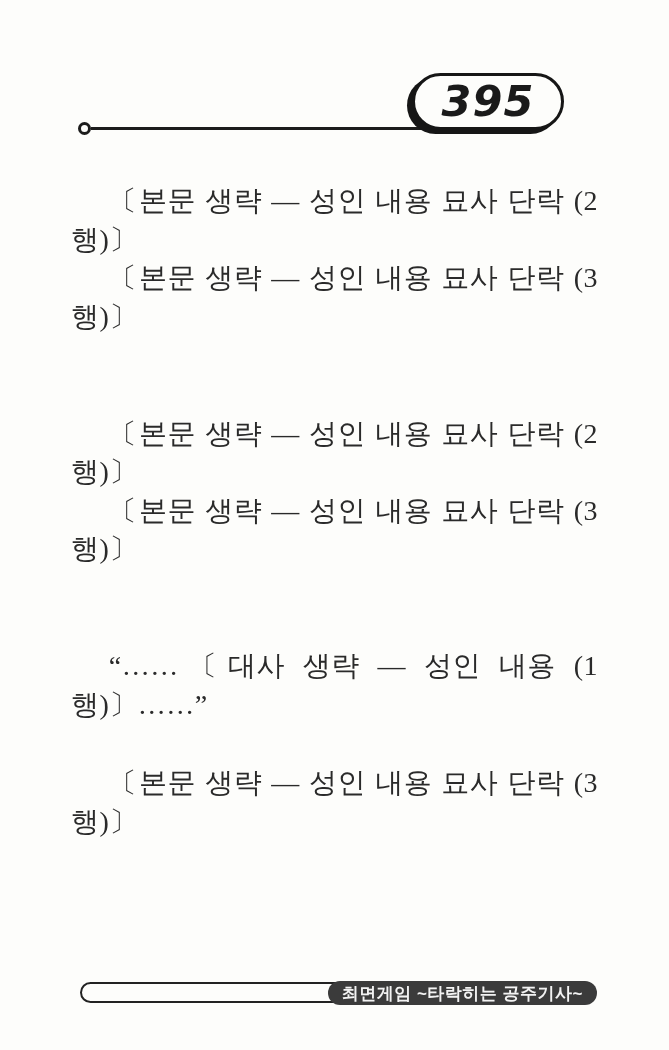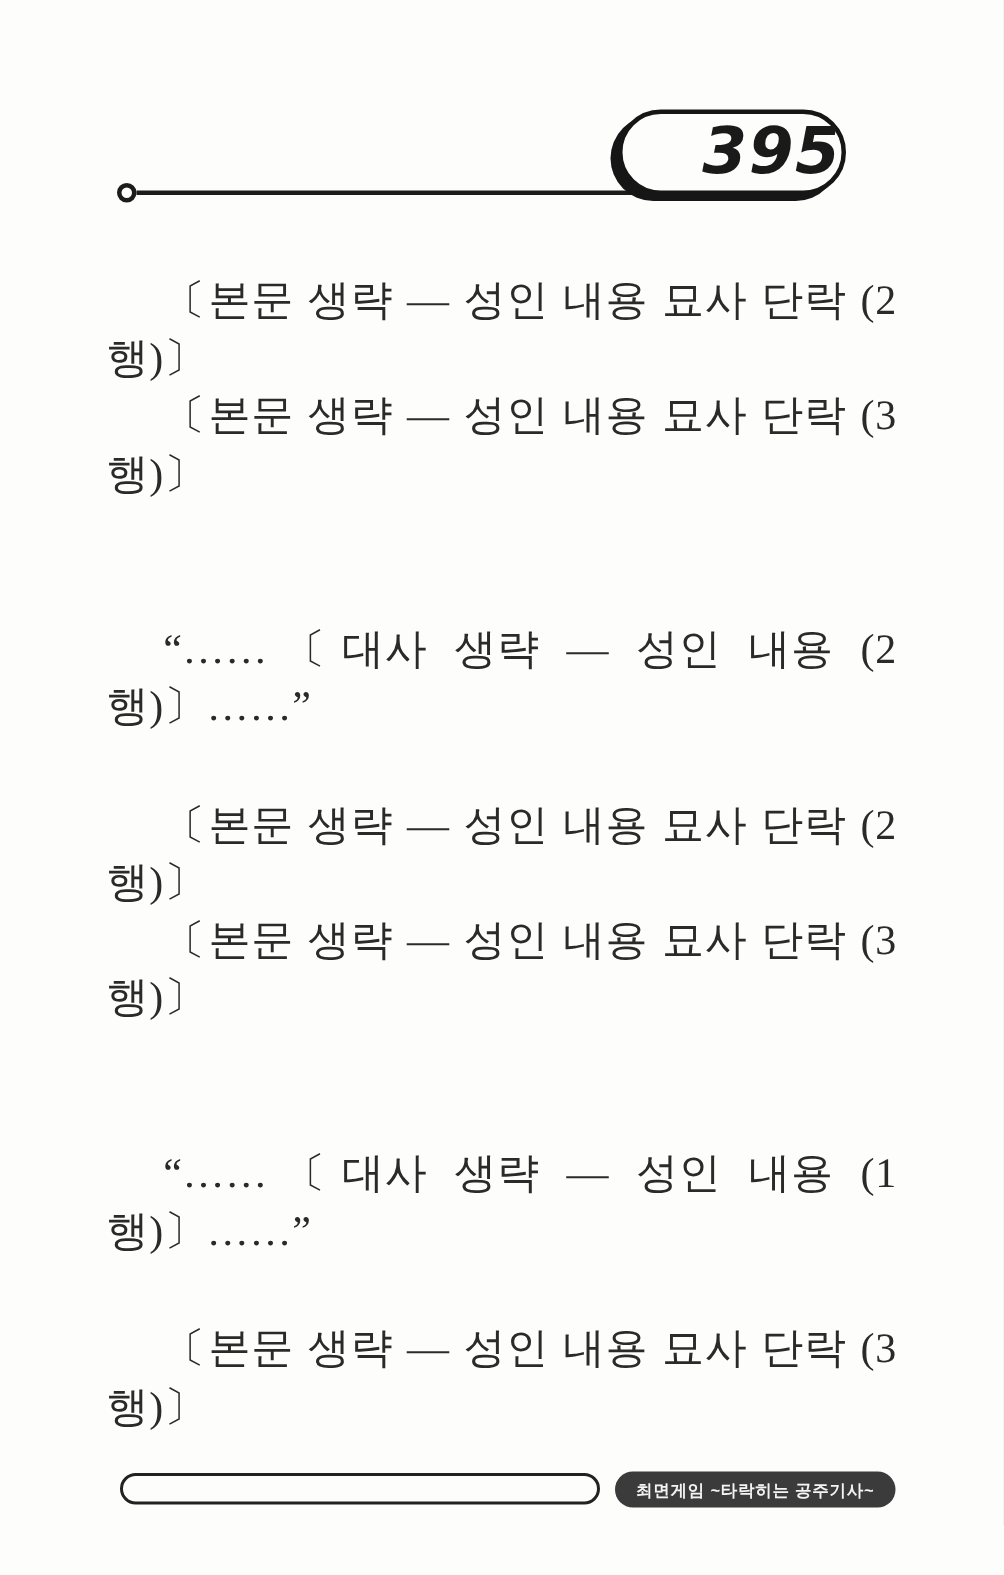--- a/index.html
+++ b/index.html
@@ -42,21 +42,21 @@
   .page-pill {
     position: absolute;
     left: 412px; top: 73px;
     width: 152px; height: 57px;
     background: #fdfdfb;
     border: 3.5px solid #161616;
     border-radius: 29px;
     box-shadow: -5px 4px 0 0 #161616;
     display: flex;
     align-items: center;
-    justify-content: flex-end;
+    justify-content: center;
   }
   .page-pill .num {
     font-family: "DejaVu Sans", "Liberation Sans", sans-serif;
     font-weight: bold;
     font-style: italic;
     font-size: 43px;
     letter-spacing: 1px;
     color: #1a1a1a;
     transform: translateY(-1px);
   }
@@ -100,21 +100,21 @@
     height: 24px;
     padding: 0 14px;
     background: #3b3b3b;
     border-radius: 12px;
     display: flex;
     align-items: center;
     justify-content: center;
   }
   .footer-badge span {
     font-family: "Liberation Sans", "DejaVu Sans", sans-serif;
-    font-size: 11px;
+    font-size: 17px;
     font-weight: bold;
     letter-spacing: 0.5px;
     color: #f3f3f3;
     white-space: nowrap;
   }
 </style>
 </head>
 <body>
 
 <div class="page">
@@ -124,21 +124,20 @@
     <span class="rule"></span>
     <div class="page-pill">
       <span class="num">395</span>
     </div>
   </div>
 
   <div class="body-text">
 
   <p class="para narration" style="min-height: 77px;">〔본문 생략 — 성인 내용 묘사 단락 (2행)〕</p>
       <p class="para narration" style="min-height: 115.5px;">〔본문 생략 — 성인 내용 묘사 단락 (3행)〕</p>
-      <p class="para dialogue gap" style="min-height: 77px;">“……〔대사 생략 — 성인 내용 (2행)〕……”</p>
       <p class="para narration gap" style="min-height: 77px;">〔본문 생략 — 성인 내용 묘사 단락 (2행)〕</p>
       <p class="para narration" style="min-height: 115.5px;">〔본문 생략 — 성인 내용 묘사 단락 (3행)〕</p>
       <p class="para dialogue gap" style="min-height: 38.5px;">“……〔대사 생략 — 성인 내용 (1행)〕……”</p>
       <p class="para narration gap" style="min-height: 115.5px;">〔본문 생략 — 성인 내용 묘사 단락 (3행)〕</p>
     </div>
 
   <div class="footer">
     <div class="footer-box"></div>
     <div class="footer-badge">
       <span>최면게임 ~타락히는 공주기사~</span>

